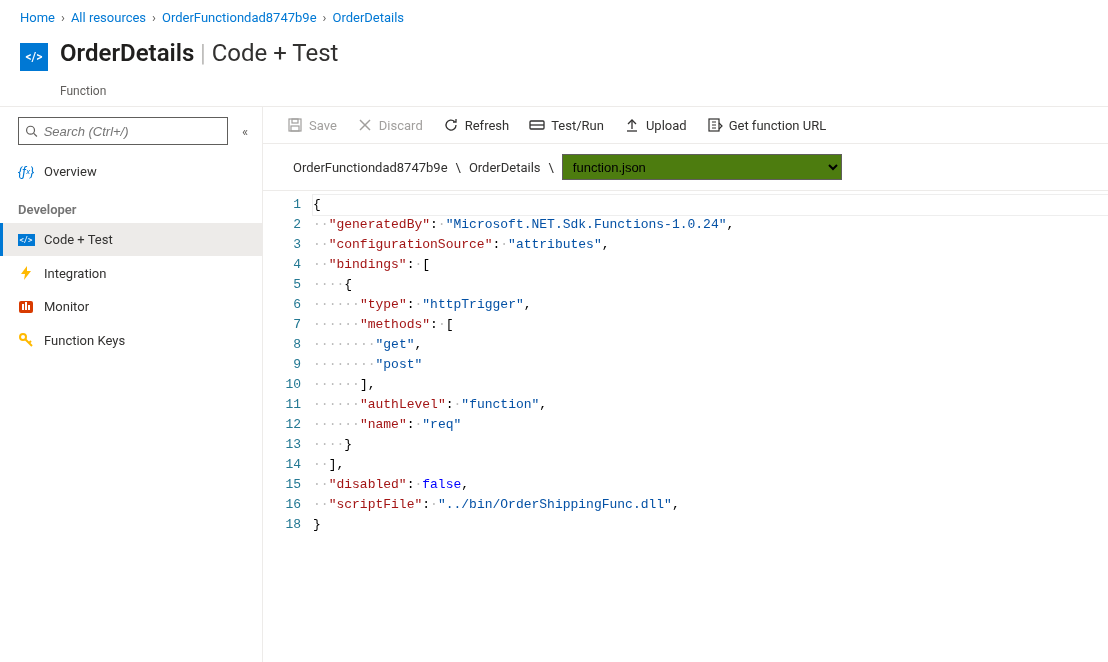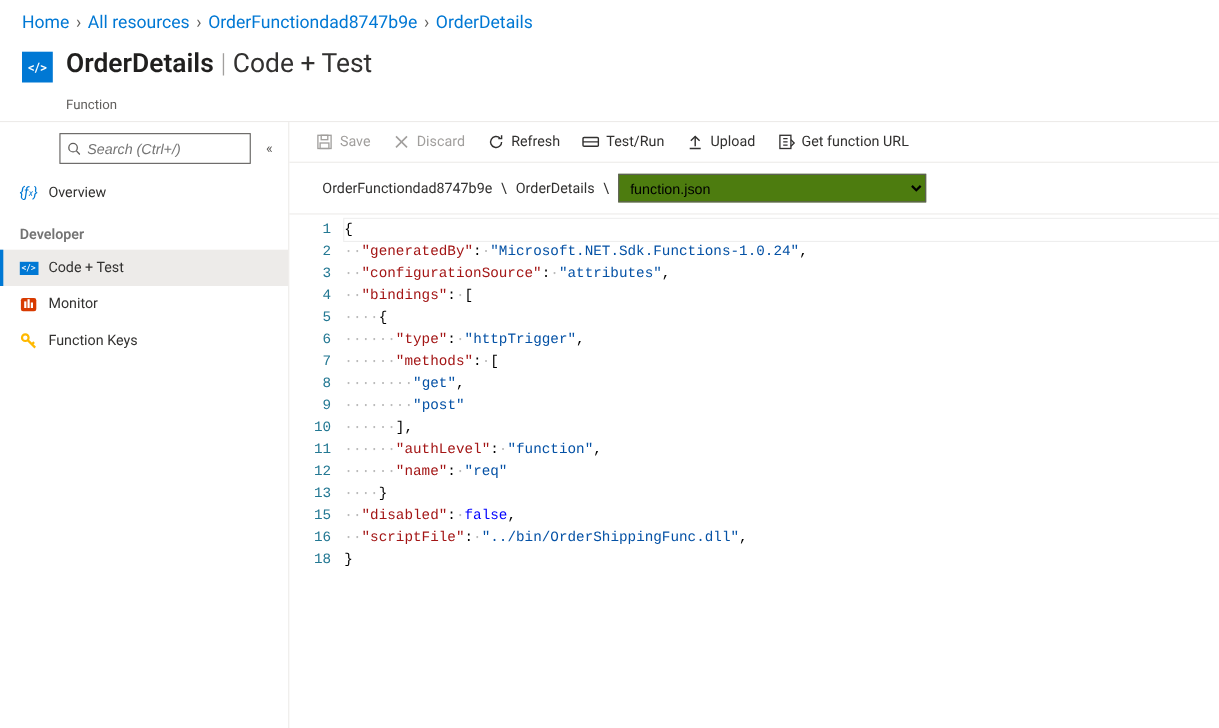--- a/index.html
+++ b/index.html
@@ -10,21 +10,21 @@
     background: #fff;
     width: 1108px;
     height: 662px;
     overflow: hidden;
   }
   a { color: #0078d4; text-decoration: none; }
 
   
   .breadcrumb {
     padding: 10px 20px 6px 20px;
-    font-size: 16px;
+    font-size: 13px;
     display: flex;
     align-items: flex-end;
     gap: 6px;
     border-bottom: 0;
   }
   .breadcrumb .sep { color: #605e5c; }
   .breadcrumb .current { color: #0078d4; }
 
   
   .header {
@@ -72,21 +72,20 @@
     width: 263px;
     border-right: 1px solid #edebe9;
     padding-top: 10px;
     flex-shrink: 0;
   }
   .search-row {
     display: flex;
     align-items: center;
     padding: 0 10px 10px 18px;
     gap: 10px;
-    margin-left: 36px;
   }
   .search-box {
     flex: 1;
     display: flex;
     align-items: center;
     border: 1px solid #605e5c;
     height: 28px;
     padding: 0 6px;
     gap: 6px;
     background: #fff;
@@ -243,20 +242,28 @@
 
     <div class="section-header">Developer</div>
 
     <div class="nav-item active">
       <span class="ico">
         <span style="background:#0078d4;color:#fff;font-size:9px;padding:1px 2px;">&lt;/&gt;</span>
       </span>
       <span>Code + Test</span>
     </div>
 
+    <div class="nav-item">
+      <span class="ico">
+        <svg class="ico16" viewBox="0 0 16 16" fill="#ffb900">
+            <path d="M9 1 L3 9 H7 L6 15 L13 6 H9 Z"></path>
+          </svg>
+      </span>
+      <span>Integration</span>
+    </div>
 
     <div class="nav-item">
       <span class="ico">
         <span style="background:#d83b01;width:14px;height:12px;display:inline-block;border-radius:2px;position:relative;">
           <span style="position:absolute;left:3px;top:3px;width:2px;height:6px;background:#fff;"></span>
           <span style="position:absolute;left:6px;top:1px;width:2px;height:8px;background:#fff;"></span>
           <span style="position:absolute;left:9px;top:4px;width:2px;height:5px;background:#fff;"></span>
         </span>
       </span>
       <span>Monitor</span>
@@ -382,20 +389,24 @@
           </div>
           <div class="code-row">
             <div class="ln">12</div>
             <div class="txt"><span class="ws-dot">·</span><span class="ws-dot">·</span><span class="ws-dot">·</span><span class="ws-dot">·</span><span class="ws-dot">·</span><span class="ws-dot">·</span><span class="tok-key">"name"</span><span class="tok-punct">:</span><span class="ws-dot">·</span><span class="tok-str">"req"</span></div>
           </div>
           <div class="code-row">
             <div class="ln">13</div>
             <div class="txt"><span class="ws-dot">·</span><span class="ws-dot">·</span><span class="ws-dot">·</span><span class="ws-dot">·</span><span class="tok-punct">}</span></div>
           </div>
           <div class="code-row">
+            <div class="ln">14</div>
+            <div class="txt"><span class="ws-dot">·</span><span class="ws-dot">·</span><span class="tok-punct">]</span><span class="tok-punct">,</span></div>
+          </div>
+          <div class="code-row">
             <div class="ln">15</div>
             <div class="txt"><span class="ws-dot">·</span><span class="ws-dot">·</span><span class="tok-key">"disabled"</span><span class="tok-punct">:</span><span class="ws-dot">·</span><span class="tok-bool">false</span><span class="tok-punct">,</span></div>
           </div>
           <div class="code-row">
             <div class="ln">16</div>
             <div class="txt"><span class="ws-dot">·</span><span class="ws-dot">·</span><span class="tok-key">"scriptFile"</span><span class="tok-punct">:</span><span class="ws-dot">·</span><span class="tok-str">"../bin/OrderShippingFunc.dll"</span><span class="tok-punct">,</span></div>
           </div>
           <div class="code-row">
             <div class="ln">18</div>
             <div class="txt"><span class="tok-punct">}</span></div>

